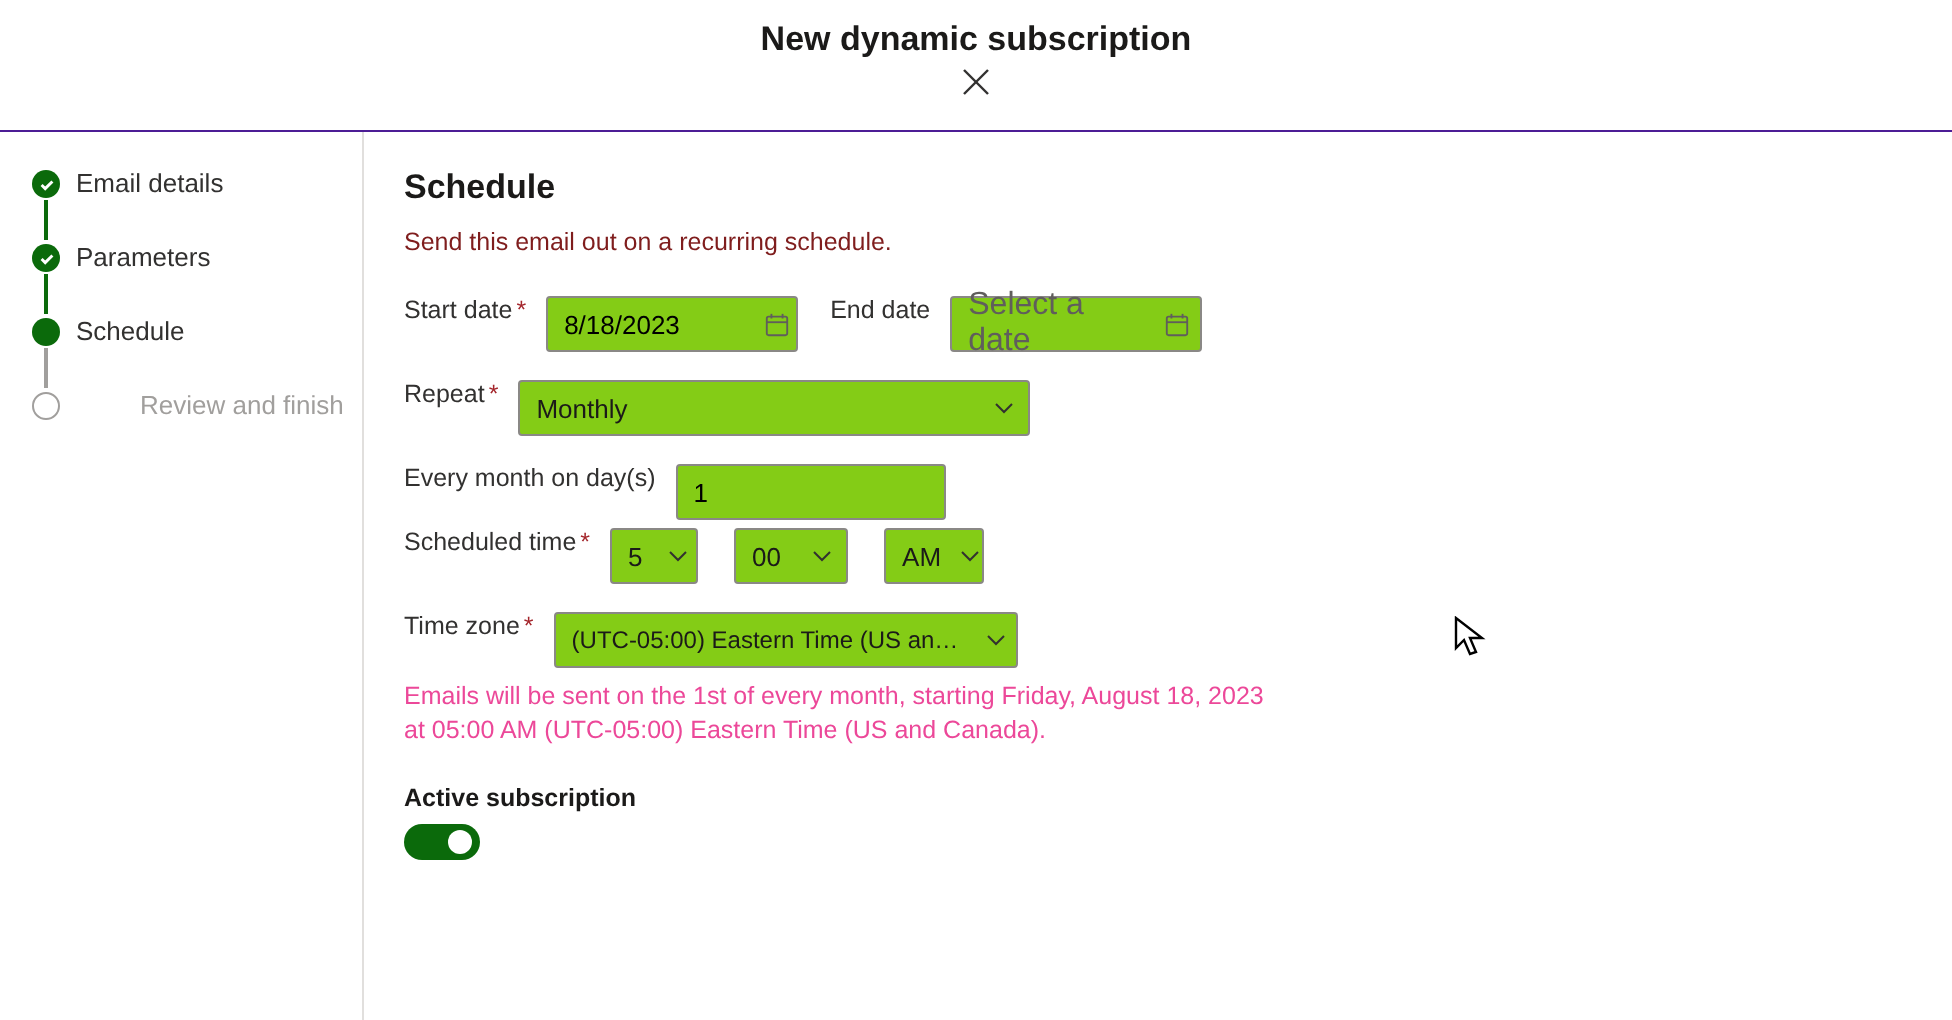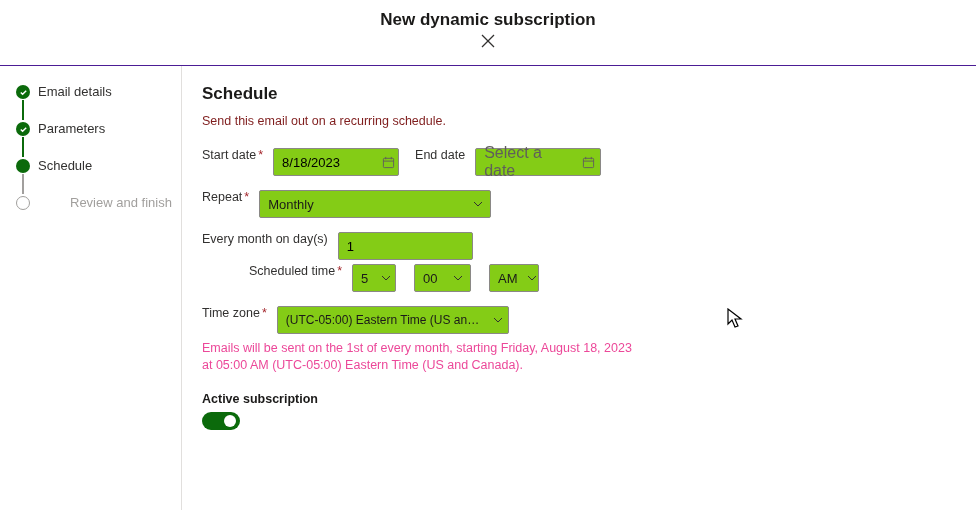--- a/index.html
+++ b/index.html
@@ -44,21 +44,21 @@
     height: 28px;
   }
   .control input {
     border: none; outline: none; font-family: inherit; font-size: 13px;
     padding: 0 8px; background: transparent; width: 100%;
   }
   .control .placeholder { color: #605e5c; padding: 0 8px; font-size: 16px; flex: 1; }
   .date-control { width: 126px; }
   .cal-icon { width: 24px; display: flex; align-items: center; justify-content: center; }
   .cal-icon svg { width: 13px; height: 13px; }
-  .select-control { width: 232px; justify-content: space-between; }
+  .select-control { width: 256px; justify-content: space-between; }
   .select-text { padding: 0 8px; font-size: 13px; }
   .chev { width: 24px; display: flex; align-items: center; justify-content: center; }
   .chev svg { width: 10px; height: 10px; }
   .small-input { width: 135px; }
   .time-row { display: flex; gap: 18px; }
   .spin { width: 44px; justify-content: space-between; }
   .spin2 { width: 57px; justify-content: space-between; }
   .ampm { width: 50px; justify-content: space-between; }
   .tz-control { width: 232px; justify-content: space-between; white-space: nowrap; }
   .help-text { font-size: 12.5px; color: #ec4899; margin-top: 6px; max-width: 440px; line-height: 1.35; margin-bottom: 18px; }
@@ -172,21 +172,21 @@
       </div>
     </div>
 
     <div class="form-group" style="margin-bottom:4px;">
       <label class="form-label">Every month on day(s)</label>
       <div class="control small-input">
         <input type="text" value="1" style="">
       </div>
     </div>
 
-    <div class="form-group" style="margin-bottom:14px;margin-left:47px;">
+    <div class="form-group" style="margin-bottom:14px;">
       <label class="form-label"><span>Scheduled time</span><span class="req">*</span></label>
       <div class="time-row">
         <div class="control spin">
           <span class="select-text">5</span>
           <span class="chev">
               <svg viewBox="0 0 10 10">
                 <polyline points="1,3 5,7 9,3" fill="none" stroke="#323130" stroke-width="1"></polyline>
               </svg>
             </span>
         </div>

